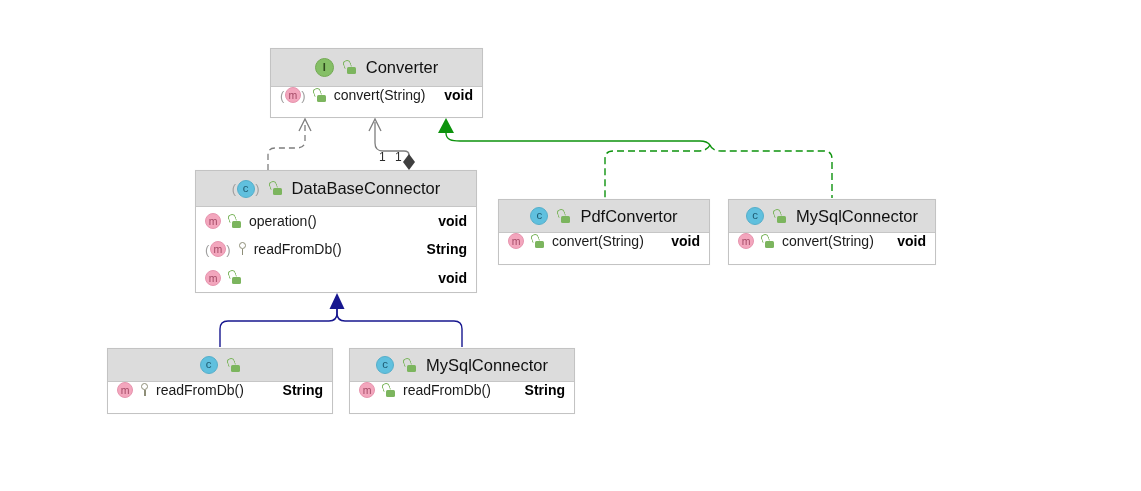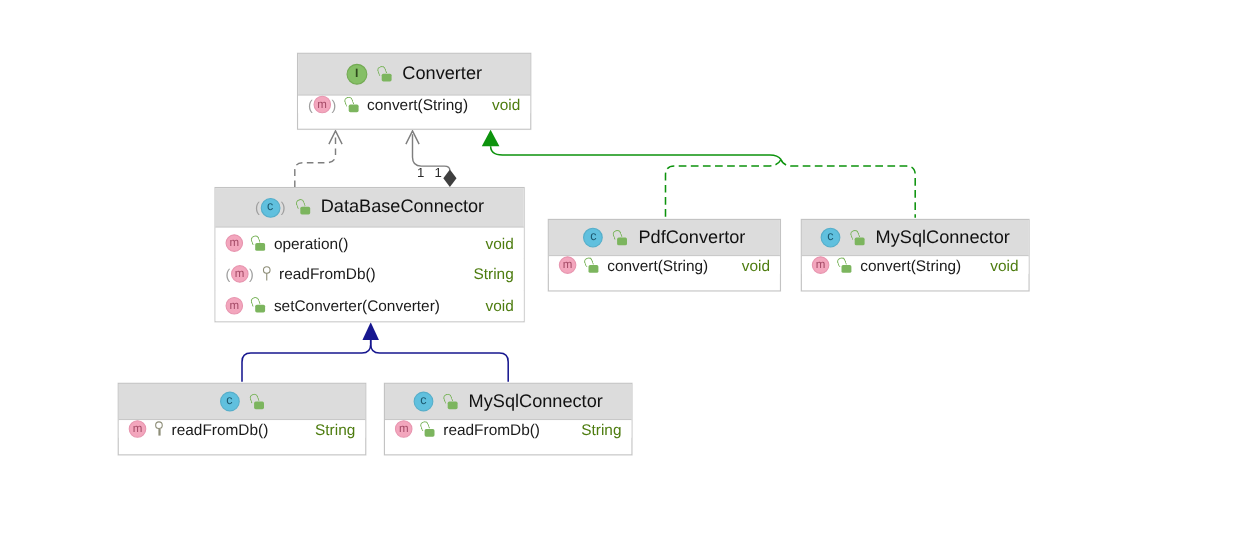--- a/index.html
+++ b/index.html
@@ -18,21 +18,21 @@
     box-sizing:border-box;background:#dcdcdc;border-bottom:1px solid #c6c6c6;
     display:flex;align-items:center;justify-content:center;gap:9px;
     font-size:16.5px;color:#111;white-space:nowrap;
   }
   .node-body{display:flex;flex-direction:column;}
   .method-row{
     flex:1;display:flex;align-items:center;justify-content:space-between;
     gap:14px;padding:0 9px;font-size:14px;color:#1a1a1a;white-space:nowrap;background:#fff;
   }
   .mleft{display:inline-flex;align-items:center;gap:7px;}
-  .rtype{color:#4d7c0f;}
+  .rtype{color:#000000;font-weight:bold;}
 
   
   .n-converter{left:270px;top:48px;width:213px;height:70px;}
   .n-converter .node-header{height:38px;}
   .n-dbc{left:195px;top:170px;width:282px;height:123px;}
   .n-dbc .node-header{height:36px;}
   .n-pdf{left:498px;top:199px;width:212px;height:66px;}
   .n-pdf .node-header{height:33px;}
   .n-excel{left:728px;top:199px;width:208px;height:66px;}
   .n-excel .node-header{height:33px;}
@@ -148,21 +148,20 @@
             </span>
           <span class="key"></span>
           <span>readFromDb()</span>
         </span>
         <span class="rtype">String</span>
       </div>
       <div class="method-row">
         <span class="mleft">
           <span class="circle method-circle">m</span>
           <span class="lock"></span>
-          <span>setConverter(Converter)</span>
         </span>
         <span class="rtype">void</span>
       </div>
     </div>
   </div>
 
   <div class="node n-pdf">
     <div class="node-header">
       <span class="circle class-circle">c</span>
       <span class="lock"></span>

